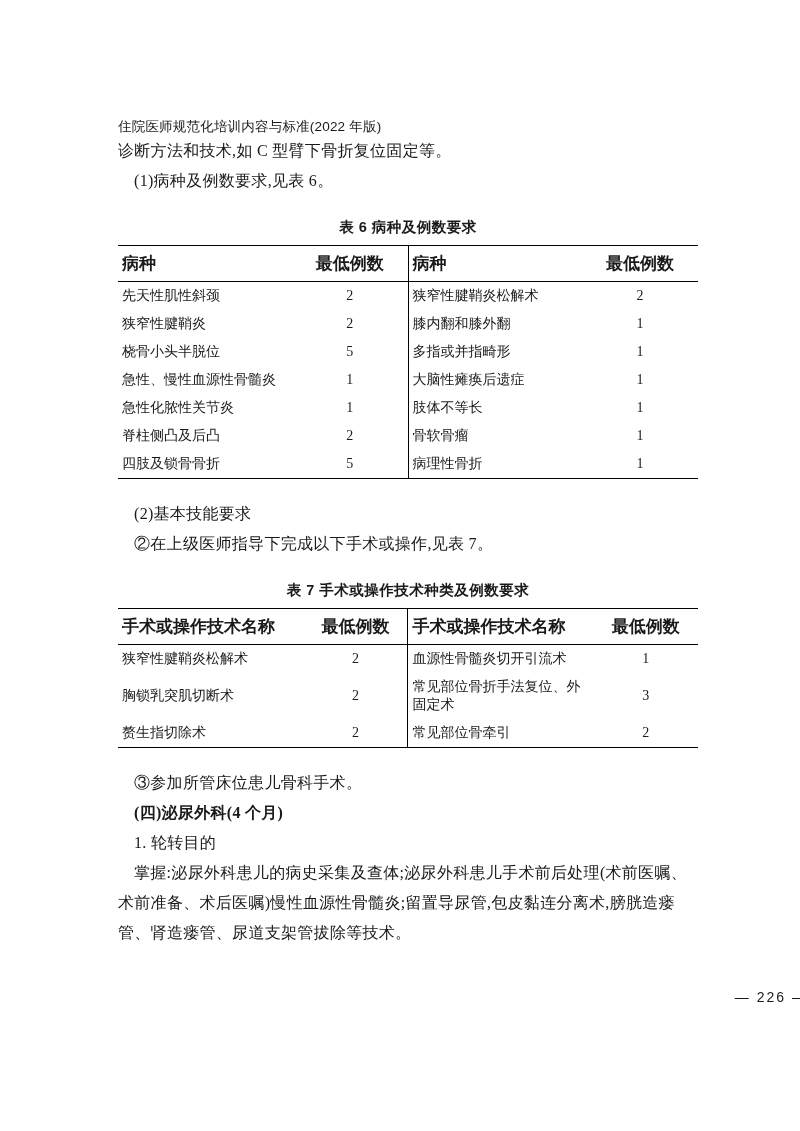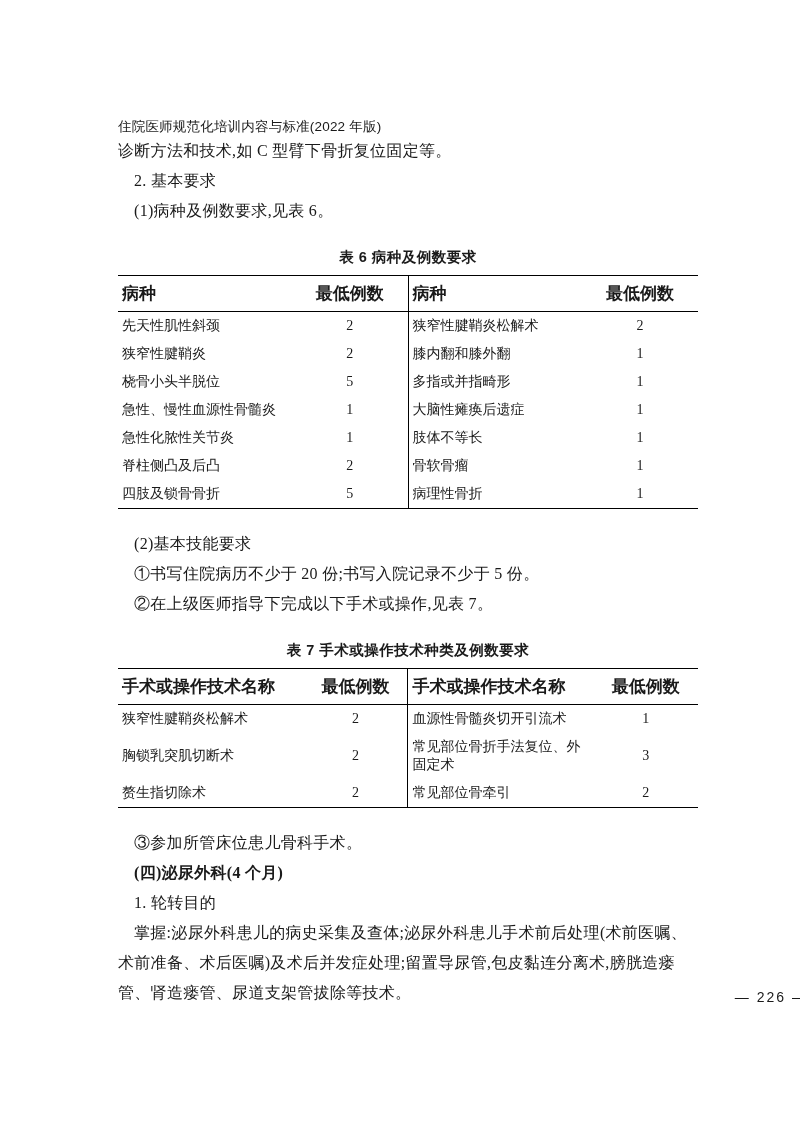--- a/index.html
+++ b/index.html
@@ -97,21 +97,20 @@
 </style>
 </head>
 <body>
 
 <div class="page">
 
   <div class="running-head">住院医师规范化培训内容与标准(2022 年版)</div>
 
   <div class="para-block">
     <p class="body-text p-first">诊断方法和技术,如 C 型臂下骨折复位固定等。</p>
-    <p class="body-text indent1">2. 基本要求</p>
     <p class="body-text indent1">(1)病种及例数要求,见表 6。</p>
   </div>
 
   <div class="table-title">表 6   病种及例数要求</div>
   <div class="tbl-wrap">
     <table class="doc-table t6">
       <thead>
         <tr>
           <th class="c-name">病种</th>
           <th class="c-count">最低例数</th>
@@ -161,21 +160,20 @@
           <td class="c-count">5</td>
           <td class="c-name vsep">病理性骨折</td>
           <td class="c-count">1</td>
         </tr>
       </tbody>
     </table>
   </div>
 
   <div class="para-block" style="margin-top:20px;">
     <p class="body-text indent1">(2)基本技能要求</p>
-    <p class="body-text indent1">①书写住院病历不少于 20 份;书写入院记录不少于 5 份。</p>
     <p class="body-text indent1">②在上级医师指导下完成以下手术或操作,见表 7。</p>
   </div>
 
   <div class="table-title">表 7   手术或操作技术种类及例数要求</div>
   <div class="tbl-wrap">
     <table class="doc-table t7">
       <thead>
         <tr>
           <th class="c-name">手术或操作技术名称</th>
           <th class="c-count">最低例数</th>
@@ -203,17 +201,17 @@
           <td class="c-count">2</td>
         </tr>
       </tbody>
     </table>
   </div>
 
   <div class="para-block" style="margin-top:20px;">
     <p class="body-text indent1">③参加所管床位患儿骨科手术。</p>
     <p class="body-text indent1 bold-head">(四)泌尿外科(4 个月)</p>
     <p class="body-text indent1">1. 轮转目的</p>
-    <p class="body-text indent1">掌握:泌尿外科患儿的病史采集及查体;泌尿外科患儿手术前后处理(术前医嘱、术前准备、术后医嘱)及术后并发症处理;留置导尿管,包皮黏连分离术,膀胱造瘘管、肾造瘘管、尿道支架管拔除等技术。</p>
+    <p class="body-text indent1">掌握:泌尿外科患儿的病史采集及查体;泌尿外科患儿手术前后处理(术前医嘱、术前准备、术后医嘱)慢性血源性骨髓炎;留置导尿管,包皮黏连分离术,膀胱造瘘管、肾造瘘管、尿道支架管拔除等技术。</p>
   </div>
 
   <div class="pagenum">—  226  —</div>
 </div>
 
 </body></html>

